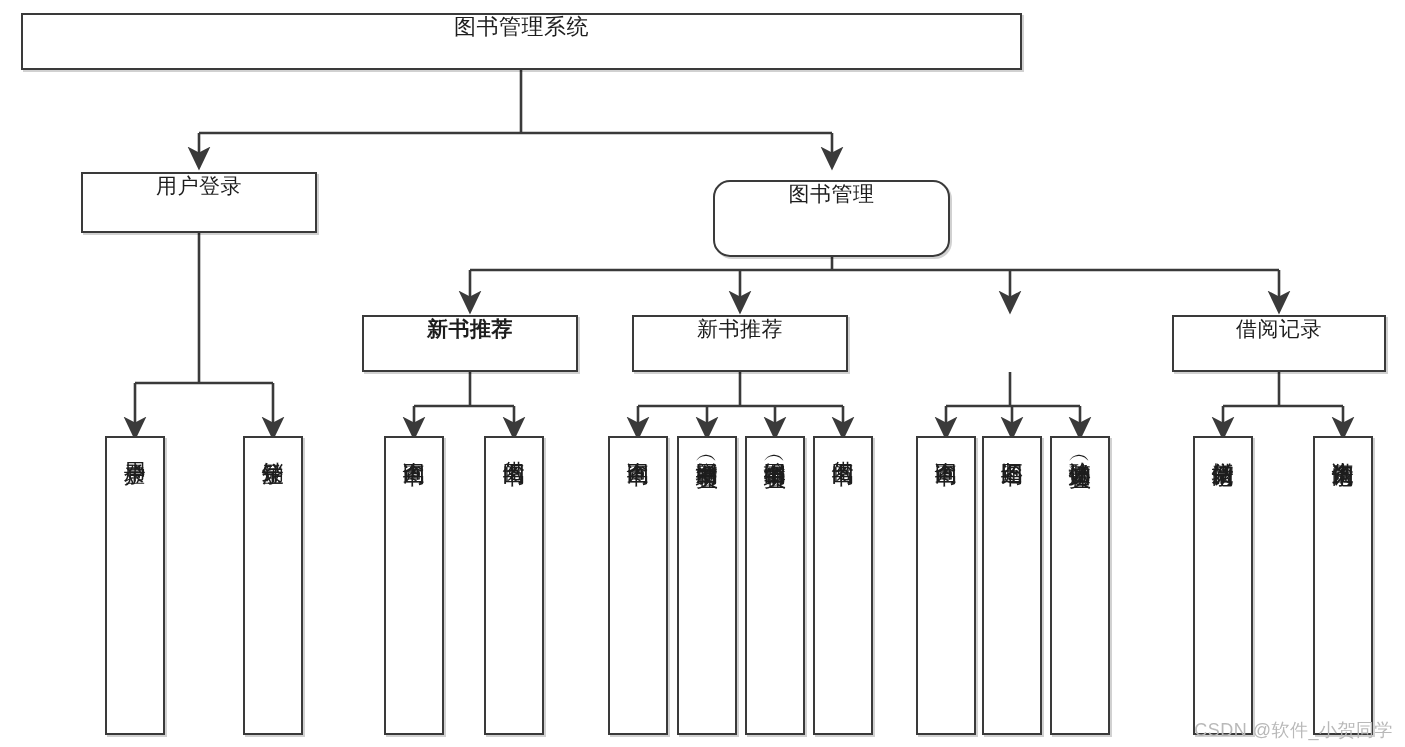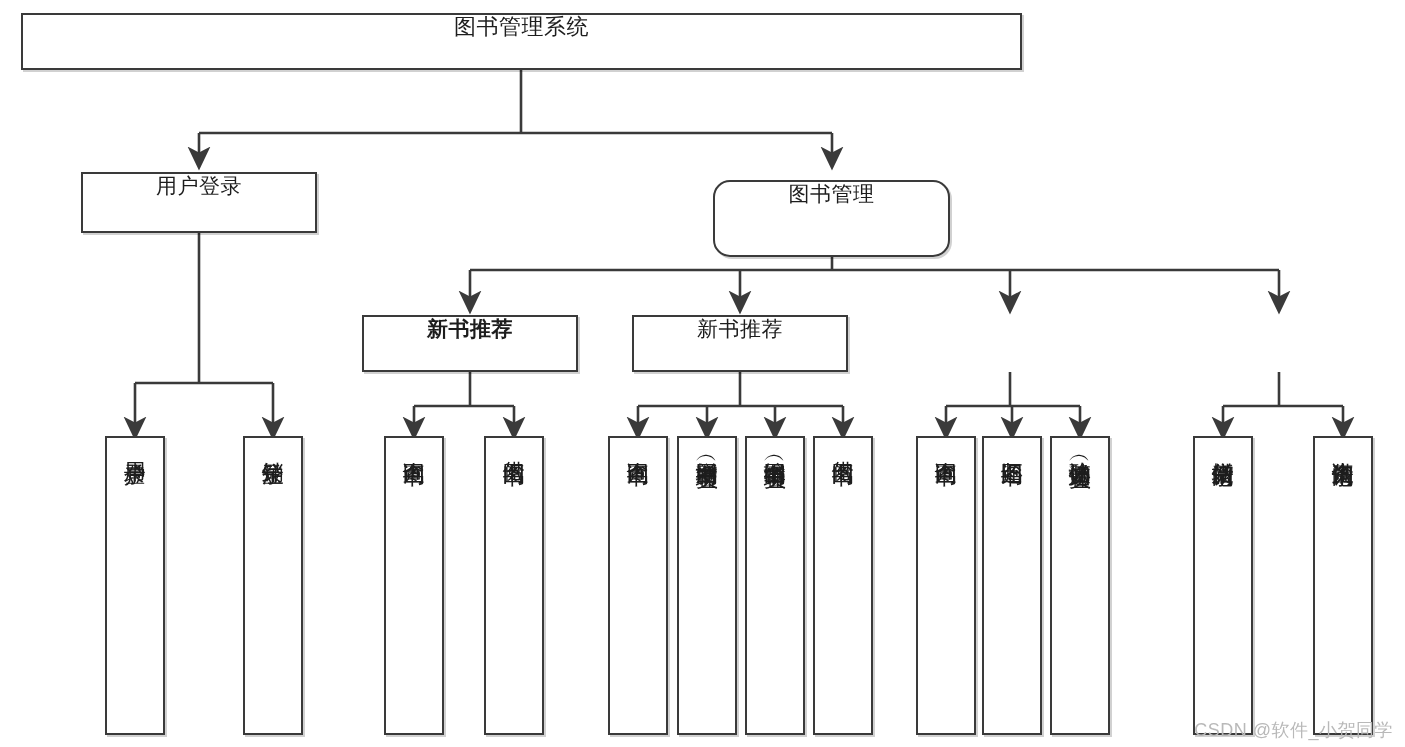--- a/index.html
+++ b/index.html
@@ -143,20 +143,23 @@
 
   <div class="node horiz" style="left:362px; top:315px; width:216px; height:57px;font-weight:bold;">
     <span class="label">新书推荐</span>
   </div>
 
   <div class="node horiz" style="left:632px; top:315px; width:216px; height:57px;">
     <span class="label">新书推荐</span>
   </div>
 
 
+  <div class="node horiz" style="left:1172px; top:315px; width:214px; height:57px;">
+    <span class="label">借阅记录</span>
+  </div>
 
   <div class="node vert" style="left:105px; top:436px; width:60px; height:299px;">
     <span class="label">用户登录</span>
   </div>
 
   <div class="node vert" style="left:243px; top:436px; width:60px; height:299px;">
     <span class="label">注销登录</span>
   </div>
 
   <div class="node vert" style="left:384px; top:436px; width:60px; height:299px;">

